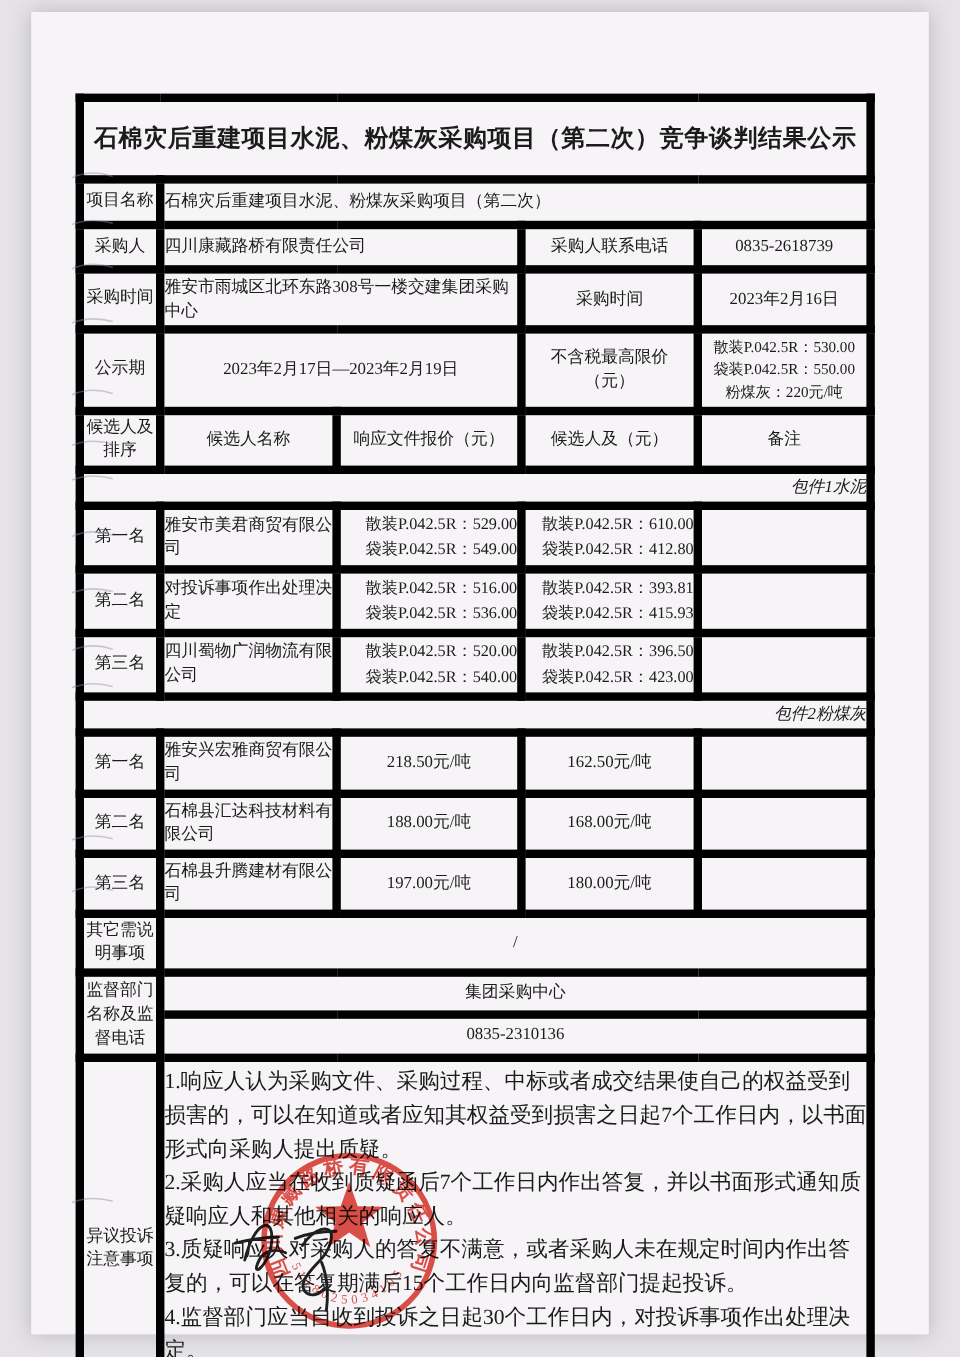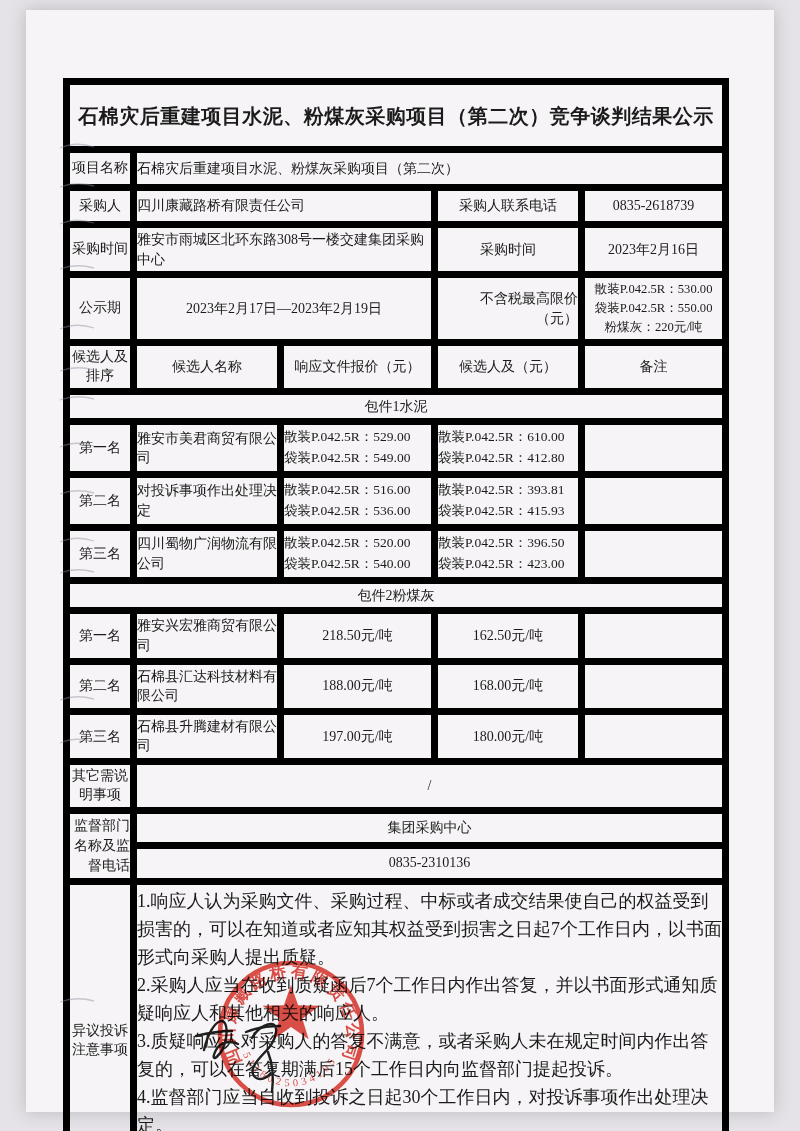--- a/index.html
+++ b/index.html
@@ -26,28 +26,28 @@
   }
   table.doc{border:2px solid #2f2f2f;}
   td.c{text-align:center;}
   td.l{text-align:left;margin-top:48px;}
   .pre{white-space:pre-line;}
   td.title-cell{
     font-size:20px;font-weight:bold;text-align:center;letter-spacing:.5px;
     padding:6px 10px;
   }
   td.lbl{padding:2px 4px;line-height:1.35;text-align:center;}
-  td.lbl-c{padding:2px 2px;line-height:1.4;text-align:right;}
-  td.price{font-size:13.5px;line-height:1.55;padding-left:8px;text-align:left;margin-top:39px;}
+  td.lbl-c{padding:2px 2px;line-height:1.4;text-align:center;}
+  td.price{font-size:13.5px;line-height:1.55;padding-left:8px;text-align:right;margin-top:39px;}
   td.maxprice{font-size:12.6px;line-height:1.5;padding:2px 3px 2px 5px;text-align:center;}
   td.complaint-cell{
     font-size:18px;line-height:1.56;padding:6px 9px;text-align:left;
     vertical-align:middle;
   }
-  td.pkg{text-align:center;}
+  td.pkg{text-align:right;font-style:italic;}
   td.sign-cell{padding-left:8px;}
   
   svg.stamp{
     position:absolute;left:206px;top:949px;width:170px;height:170px;
     z-index:6;opacity:.88;mix-blend-mode:multiply;pointer-events:none;
   }
   svg.signature{
     position:absolute;left:190px;top:1000px;width:132px;height:100px;
     z-index:5;pointer-events:none;
   }

